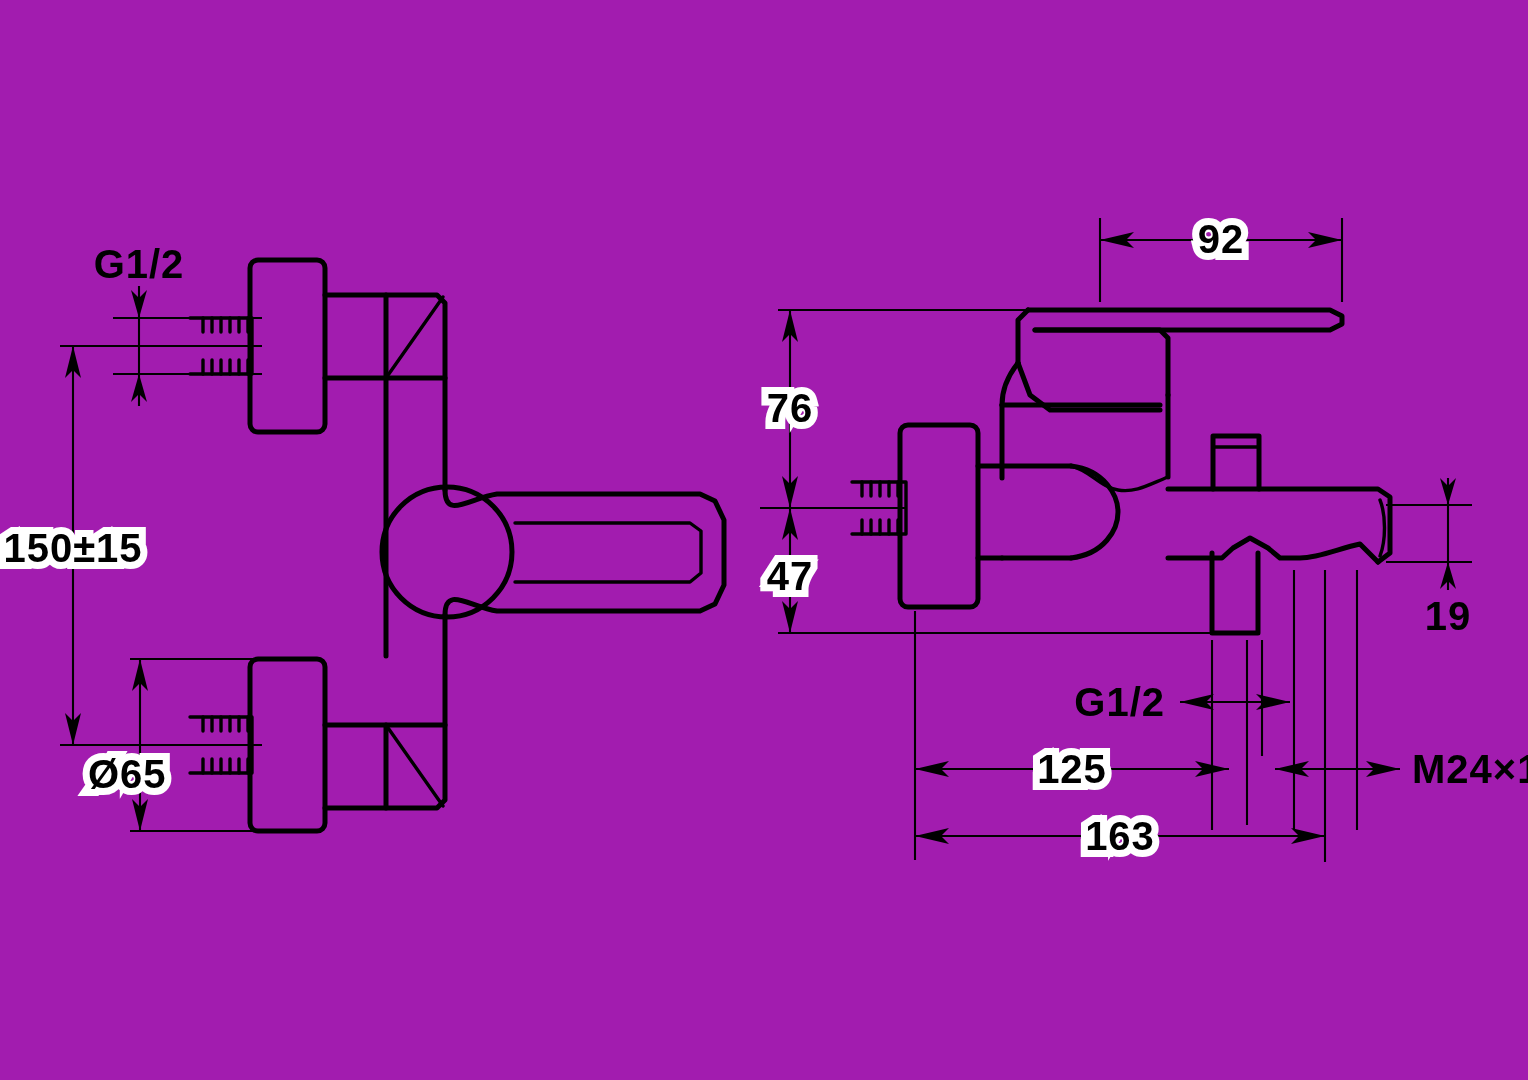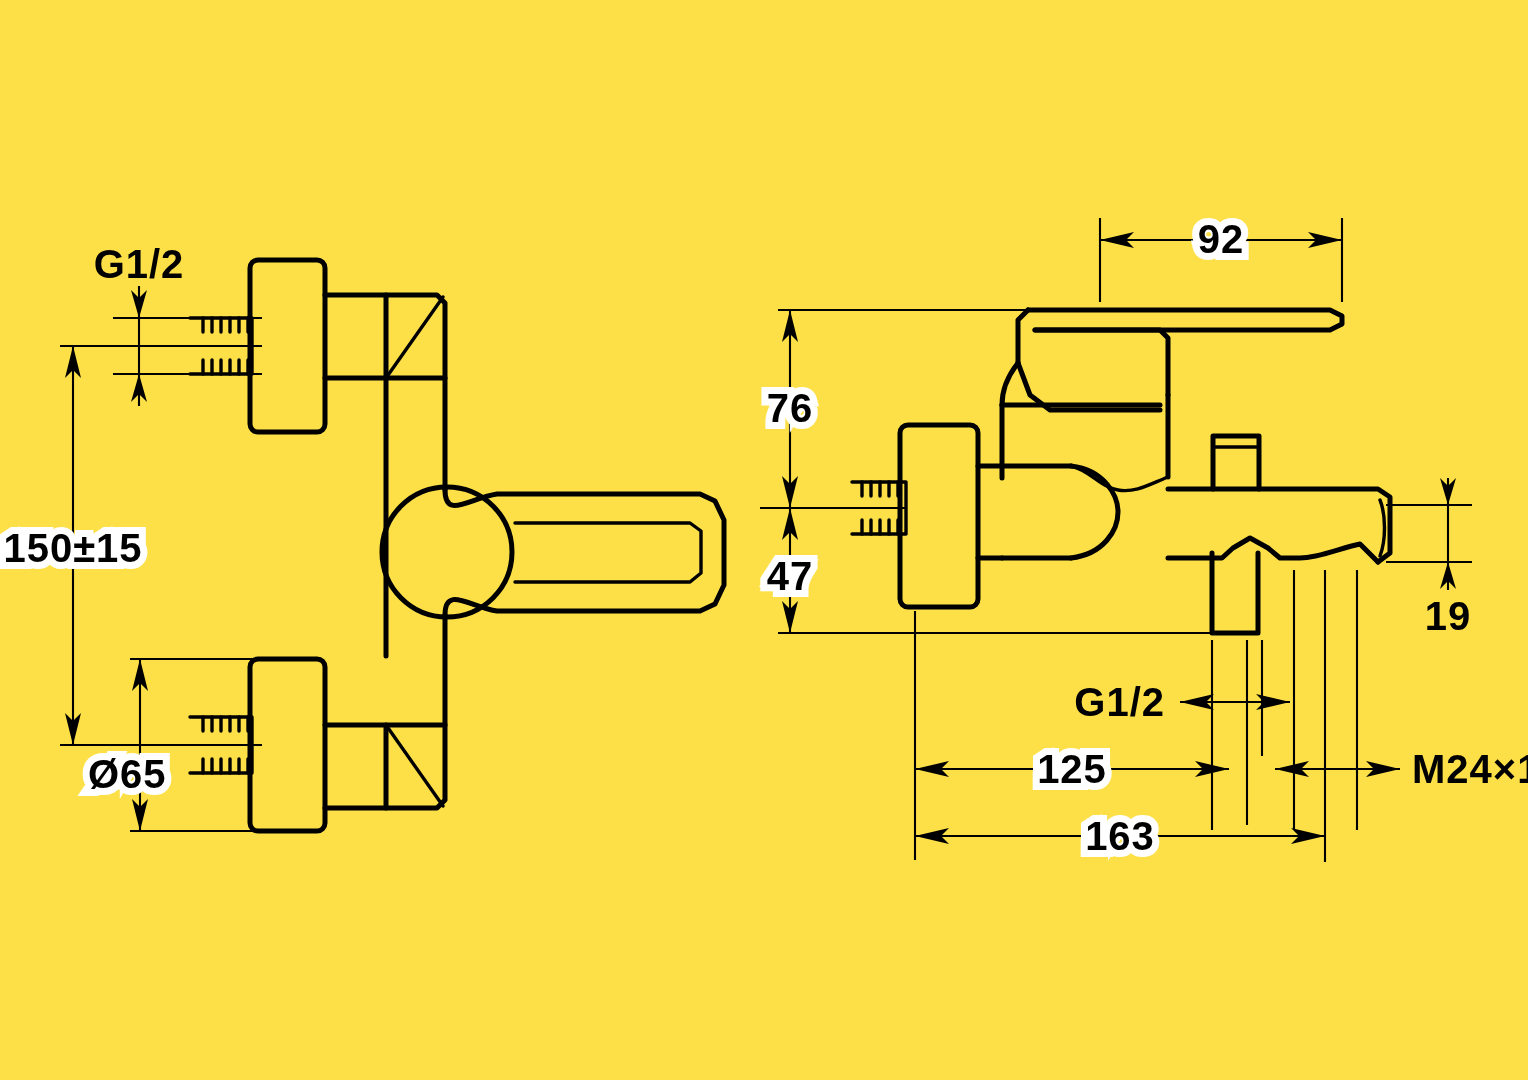--- a/index.html
+++ b/index.html
@@ -10,21 +10,21 @@
   body {
     width: 1528px;
     height: 1080px;
     font-family: "Liberation Sans", sans-serif;
     overflow: hidden;
   }
   #drawing-root {
     position: relative;
     width: 1528px;
     height: 1080px;
-    background: #fde047;
+    background: #a21caf;
   }
   svg.tech-drawing {
     display: block;
     width: 1528px;
     height: 1080px;
   }
   .outline {
     fill: none;
     stroke: #000000;
     stroke-width: 5;

